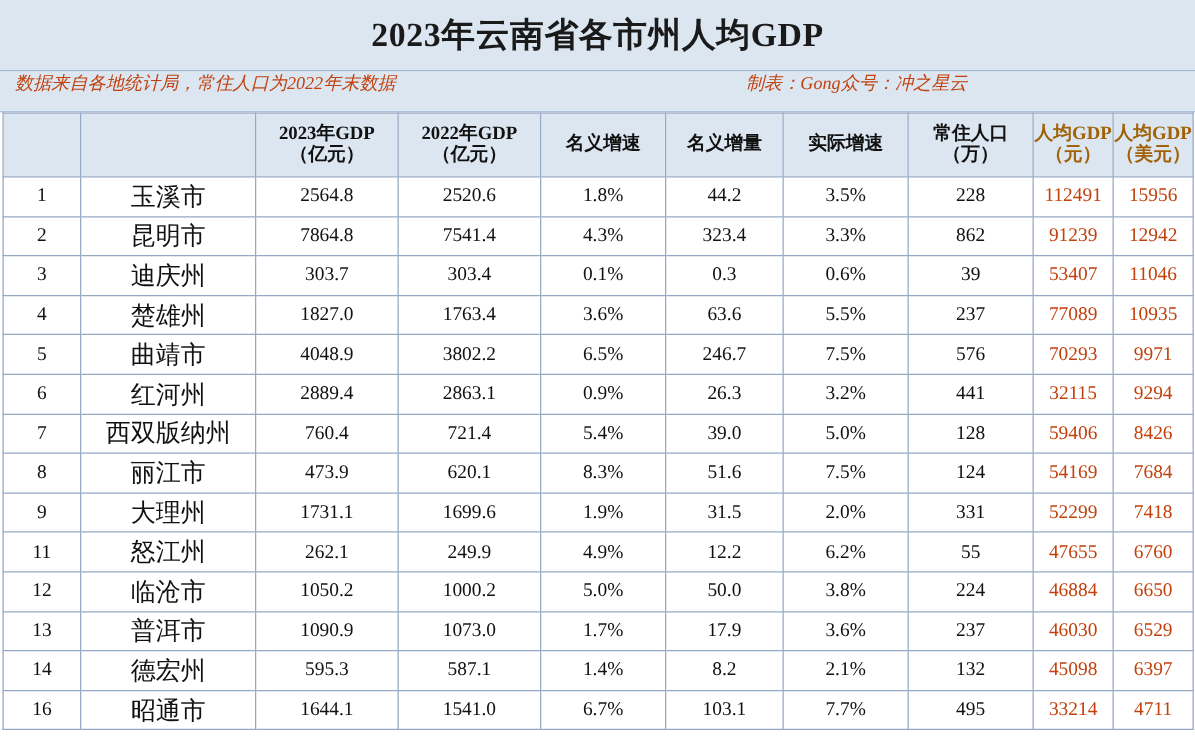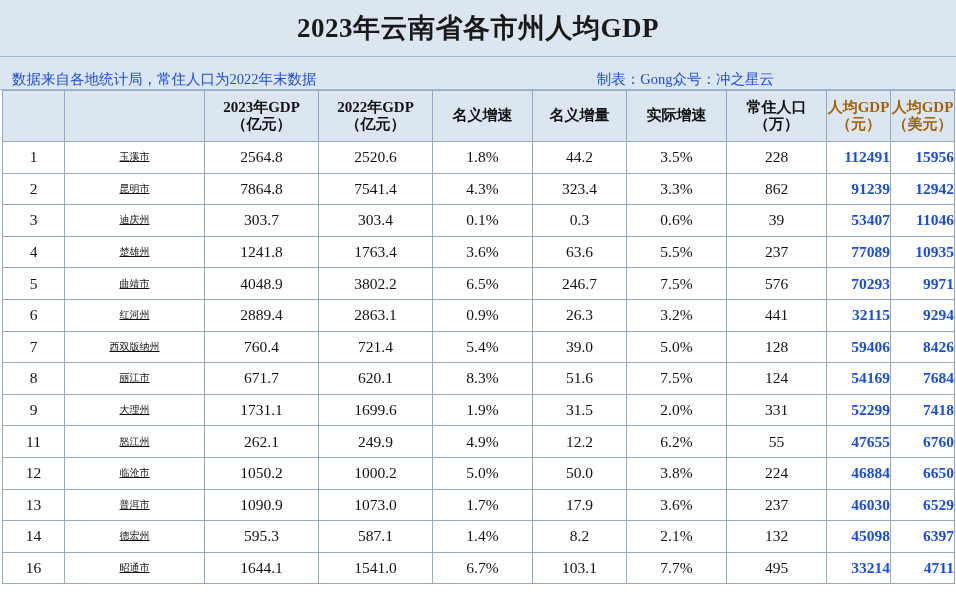--- a/index.html
+++ b/index.html
@@ -31,28 +31,29 @@
   }
   .title-bar .title {
     font-size: 27px;
     font-weight: bold;
     color: #1a1a1a;
     letter-spacing: 0.5px;
   }
   .subtitle-bar {
     height: 33px;
     display: flex;
-    align-items: flex-end;
+    align-items: flex-start;
     justify-content: space-between;
     padding: 0 12px;
     background: #dce6f1;
     border-bottom: 1px solid #9fb6d4;
     font-size: 14.5px;
-    color: #1d4ed8;
+    color: #c2410c;
     box-sizing: border-box;
+    font-style: italic;
   }
   .subtitle-left { font-weight: normal; }
   .subtitle-right { font-weight: normal; padding-right: 170px; }
 
   .table-wrap {
     flex: 1;
     padding: 0 2px;
     background: #ffffff;
   }
   table {
@@ -77,25 +78,24 @@
     height: 50px;
     line-height: 1.15;
   }
   thead th.red {
     color: #a16207;
   }
   tbody td {
     background: #ffffff;
   }
   tbody td.num { font-size: 15.5px; }
-  tbody td.city { font-size: 10px; text-decoration: underline; }
+  tbody td.city { font-size: 20px; }
   tbody td.red {
-    color: #1d4ed8;
-    font-weight: bold;
-    text-align: right;
+    color: #c2410c;
+    font-weight: normal;
   }
   .col-idx { width: 62px; }
   .col-city { width: 140px; }
   .col-gdp23 { width: 114px; }
   .col-gdp22 { width: 114px; }
   .col-nomsp { width: 100px; }
   .col-nomamt { width: 94px; }
   .col-realsp { width: 100px; }
   .col-pop { width: 100px; }
   .col-pcy { width: 64px; }
@@ -197,21 +197,21 @@
             <td class="num">0.1%</td>
             <td class="num">0.3</td>
             <td class="num">0.6%</td>
             <td class="num">39</td>
             <td class="num red">53407</td>
             <td class="num red">11046</td>
           </tr>
           <tr>
             <td class="num">4</td>
             <td class="city">楚雄州</td>
-            <td class="num">1241.8</td>
+            <td class="num">1827.0</td>
             <td class="num">1763.4</td>
             <td class="num">3.6%</td>
             <td class="num">63.6</td>
             <td class="num">5.5%</td>
             <td class="num">237</td>
             <td class="num red">77089</td>
             <td class="num red">10935</td>
           </tr>
           <tr>
             <td class="num">5</td>
@@ -245,21 +245,21 @@
             <td class="num">5.4%</td>
             <td class="num">39.0</td>
             <td class="num">5.0%</td>
             <td class="num">128</td>
             <td class="num red">59406</td>
             <td class="num red">8426</td>
           </tr>
           <tr>
             <td class="num">8</td>
             <td class="city">丽江市</td>
-            <td class="num">671.7</td>
+            <td class="num">473.9</td>
             <td class="num">620.1</td>
             <td class="num">8.3%</td>
             <td class="num">51.6</td>
             <td class="num">7.5%</td>
             <td class="num">124</td>
             <td class="num red">54169</td>
             <td class="num red">7684</td>
           </tr>
           <tr>
             <td class="num">9</td>

